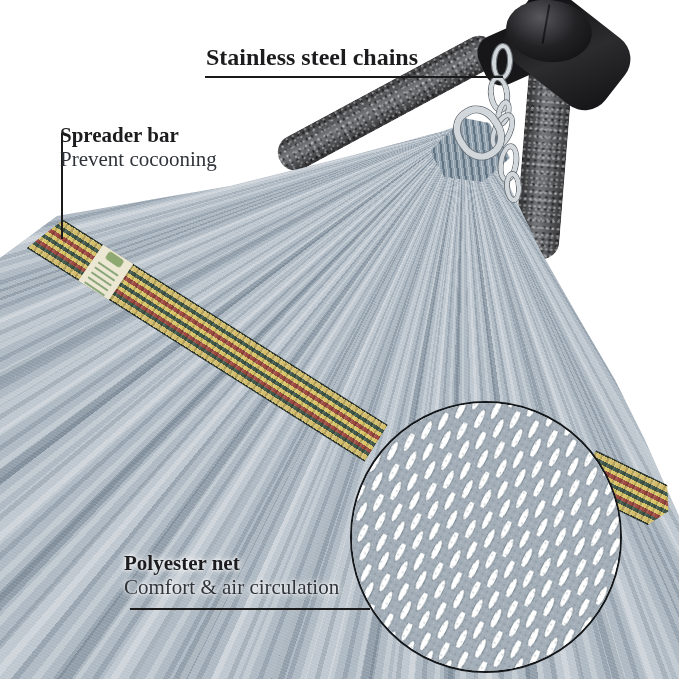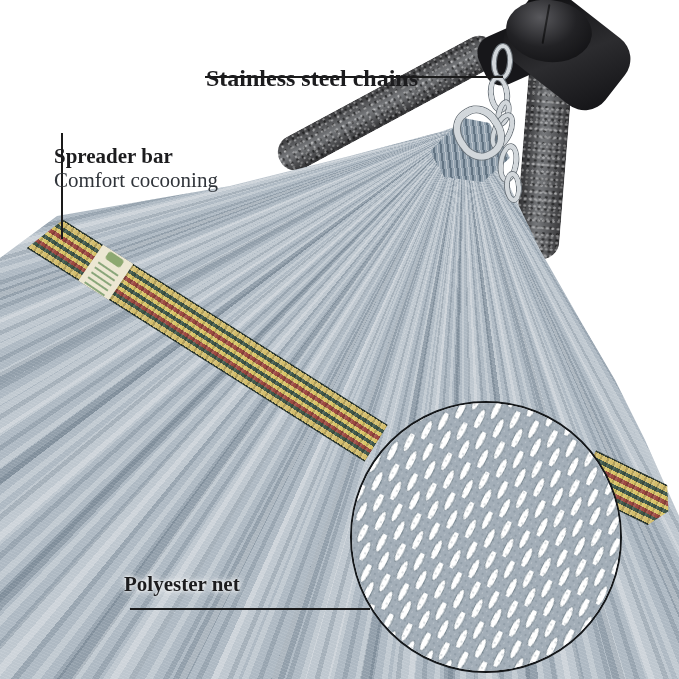--- a/index.html
+++ b/index.html
@@ -82,25 +82,25 @@
     border:2.5px solid #14171a;overflow:hidden;z-index:6;background:#fff;
     box-shadow:inset 0 0 18px rgba(70,90,105,.35);
   }
   .inset svg{left:0;top:0;}
   
   .leader{background:var(--leader-line,#1a1a1a);z-index:8;}
   .line-chains{left:205px;top:76px;width:298px;height:2px;}
   .line-spreader{left:61px;top:133px;width:2px;height:106px;}
   .line-net{left:130px;top:608px;width:240px;height:2px;}
   
-  .anno{z-index:9;color:var(--text,#1c1c1e);line-height:1.12;margin-top:21px;}
+  .anno{z-index:9;color:var(--text,#1c1c1e);line-height:1.12;}
   .anno .t{font-weight:bold;position:static;display:block;}
   .anno .s{font-weight:normal;position:static;display:block;color:#30343a;}
   .anno-chains{left:206px;top:44px;font-size:24px;font-weight:bold;white-space:nowrap;}
-  .anno-spreader{left:54px;top:124px;font-size:21px;white-space:nowrap;}
+  .anno-spreader{left:60px;top:124px;font-size:21px;white-space:nowrap;}
   .anno-net{left:124px;top:552px;font-size:21px;white-space:nowrap;
     text-shadow:0 0 3px rgba(255,255,255,.95),0 0 6px rgba(255,255,255,.8),0 0 10px rgba(255,255,255,.6);}
 </style>
 </head>
 <body>
 
 <div class="stage">
 
   <div class="fabric"></div>
 
@@ -151,20 +151,21 @@
   </div>
 
   <div class="leader line-chains"></div>
   <div class="leader line-spreader"></div>
   <div class="leader line-net"></div>
 
   <div class="anno anno-chains">Stainless steel chains</div>
 
   <div class="anno anno-spreader">
     <span class="t">Spreader bar</span>
-    <span class="s">Comfort cocooning</span>
+    <span class="s">Prevent cocooning</span>
   </div>
 
   <div class="anno anno-net">
     <span class="t">Polyester net</span>
+    <span class="s">Comfort &amp; air circulation</span>
   </div>
 
 </div>
 
 </body></html>

